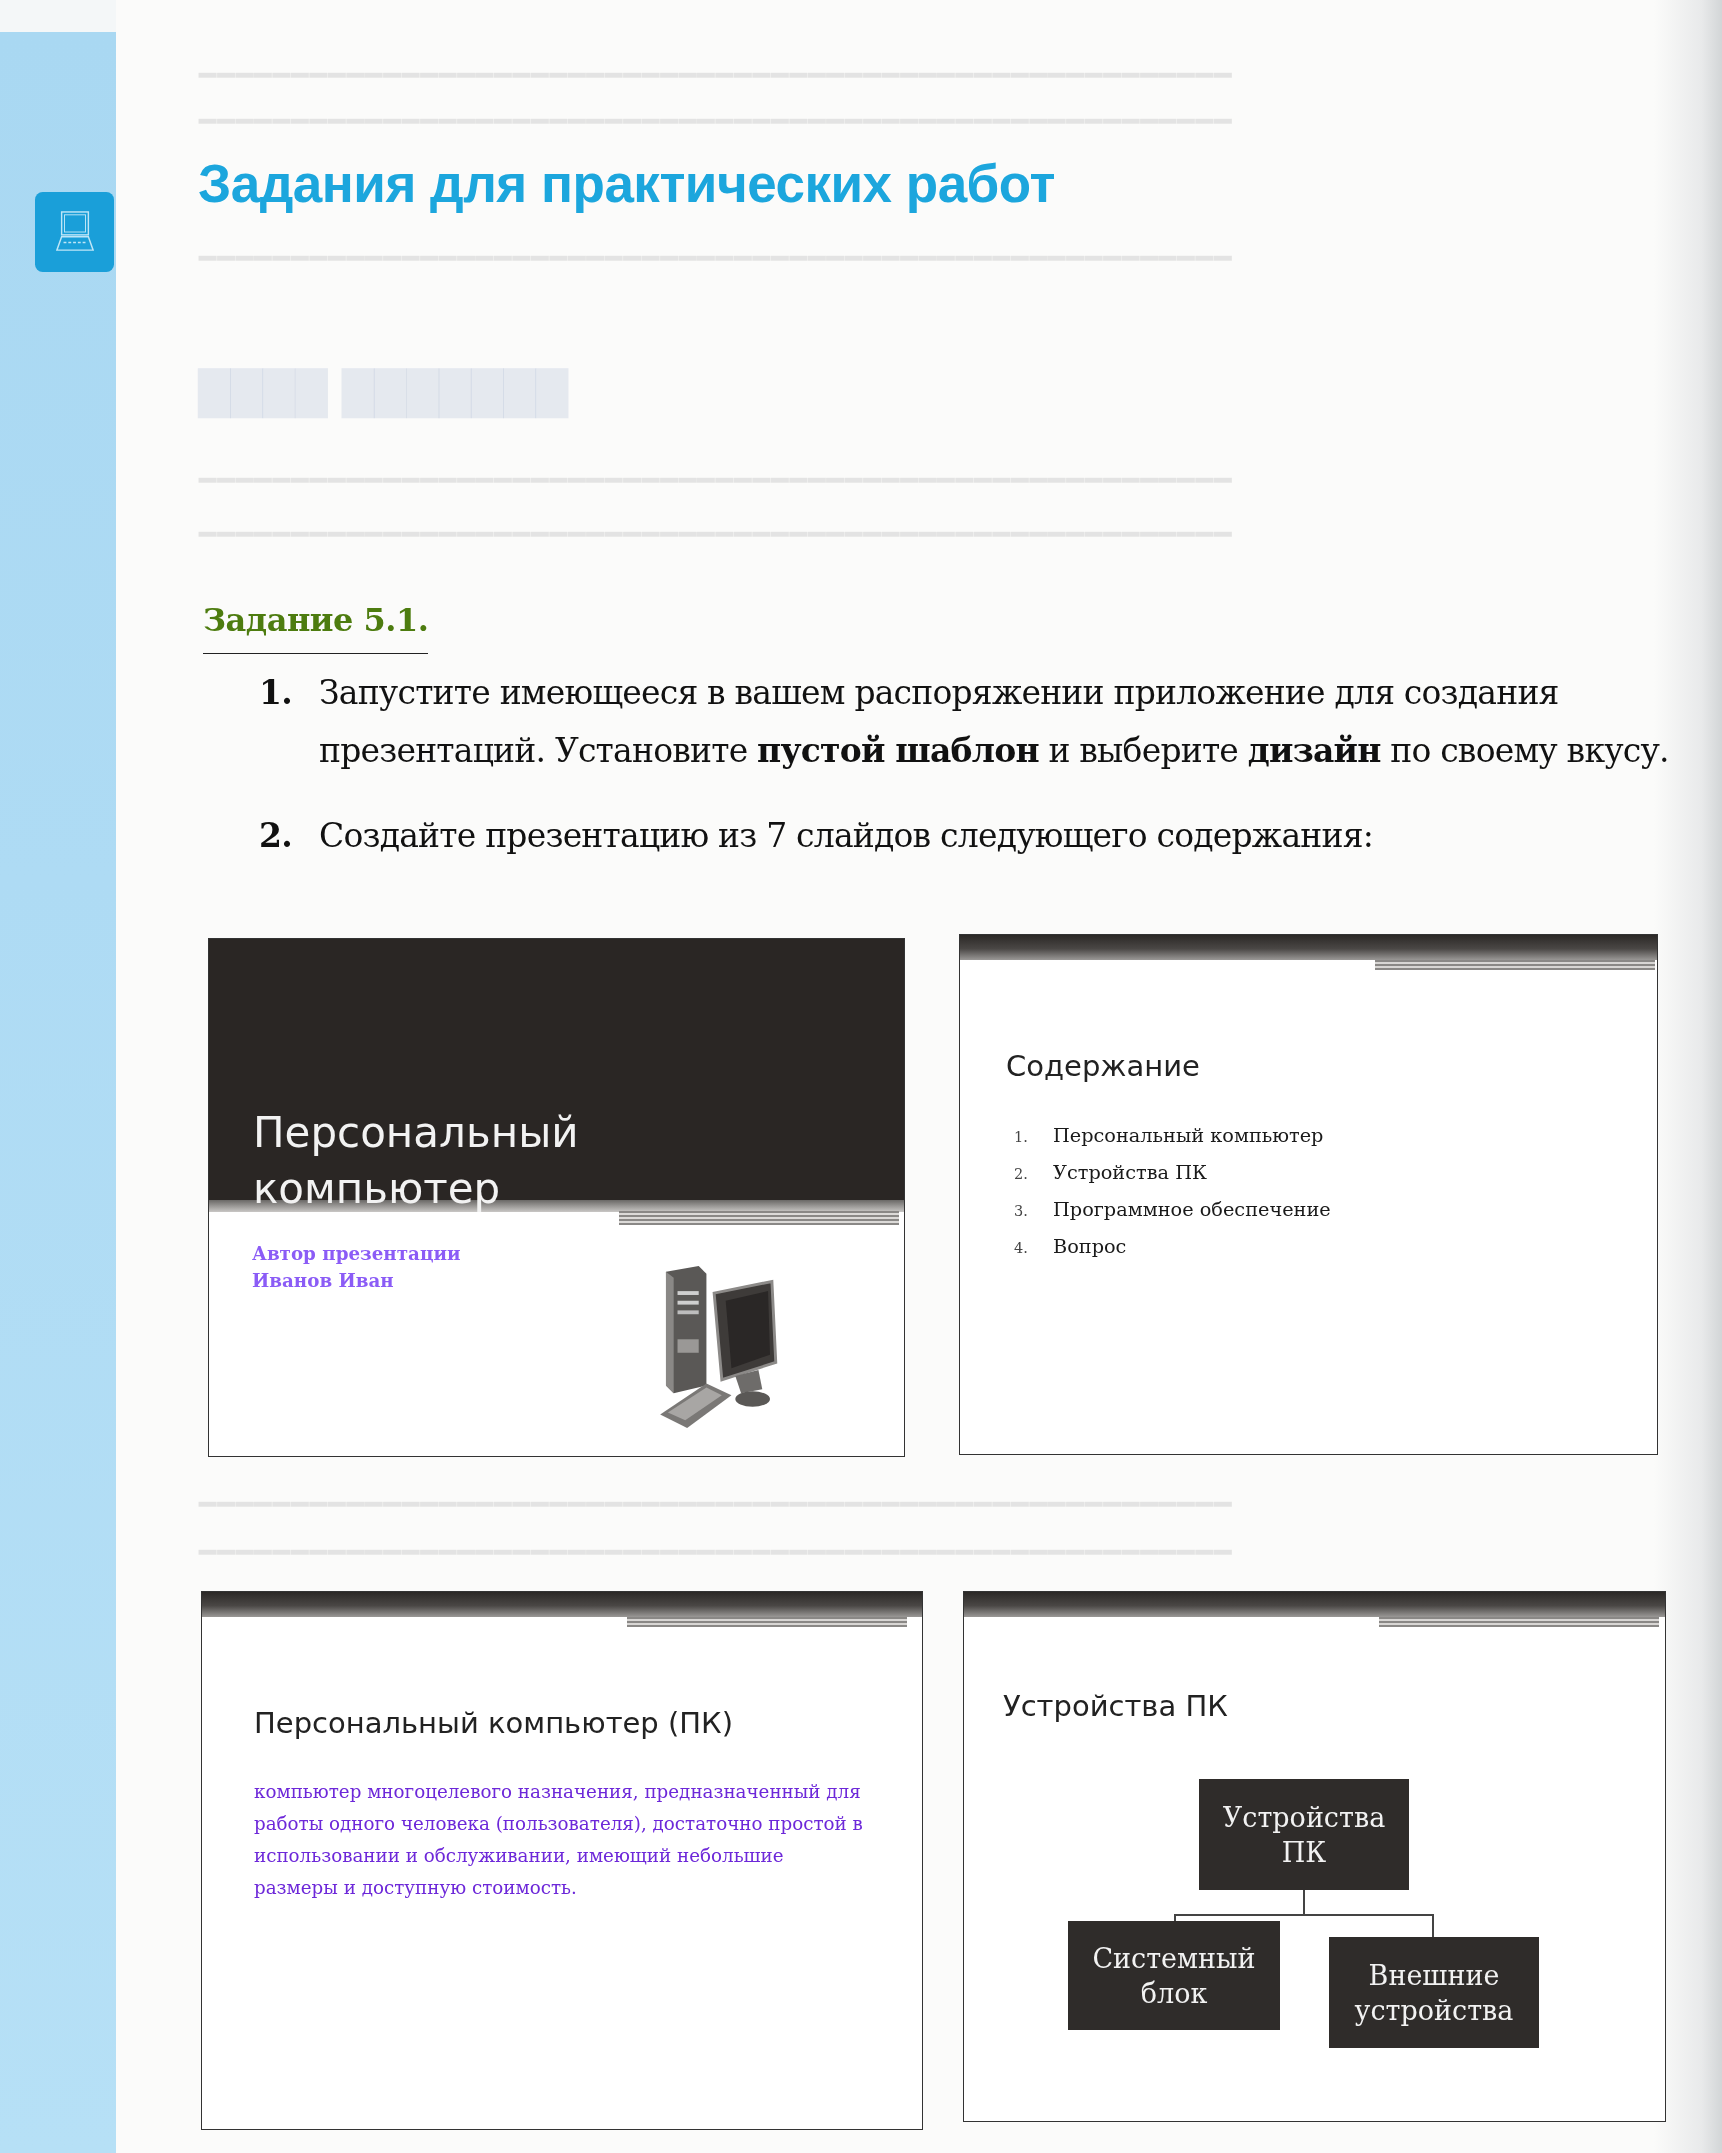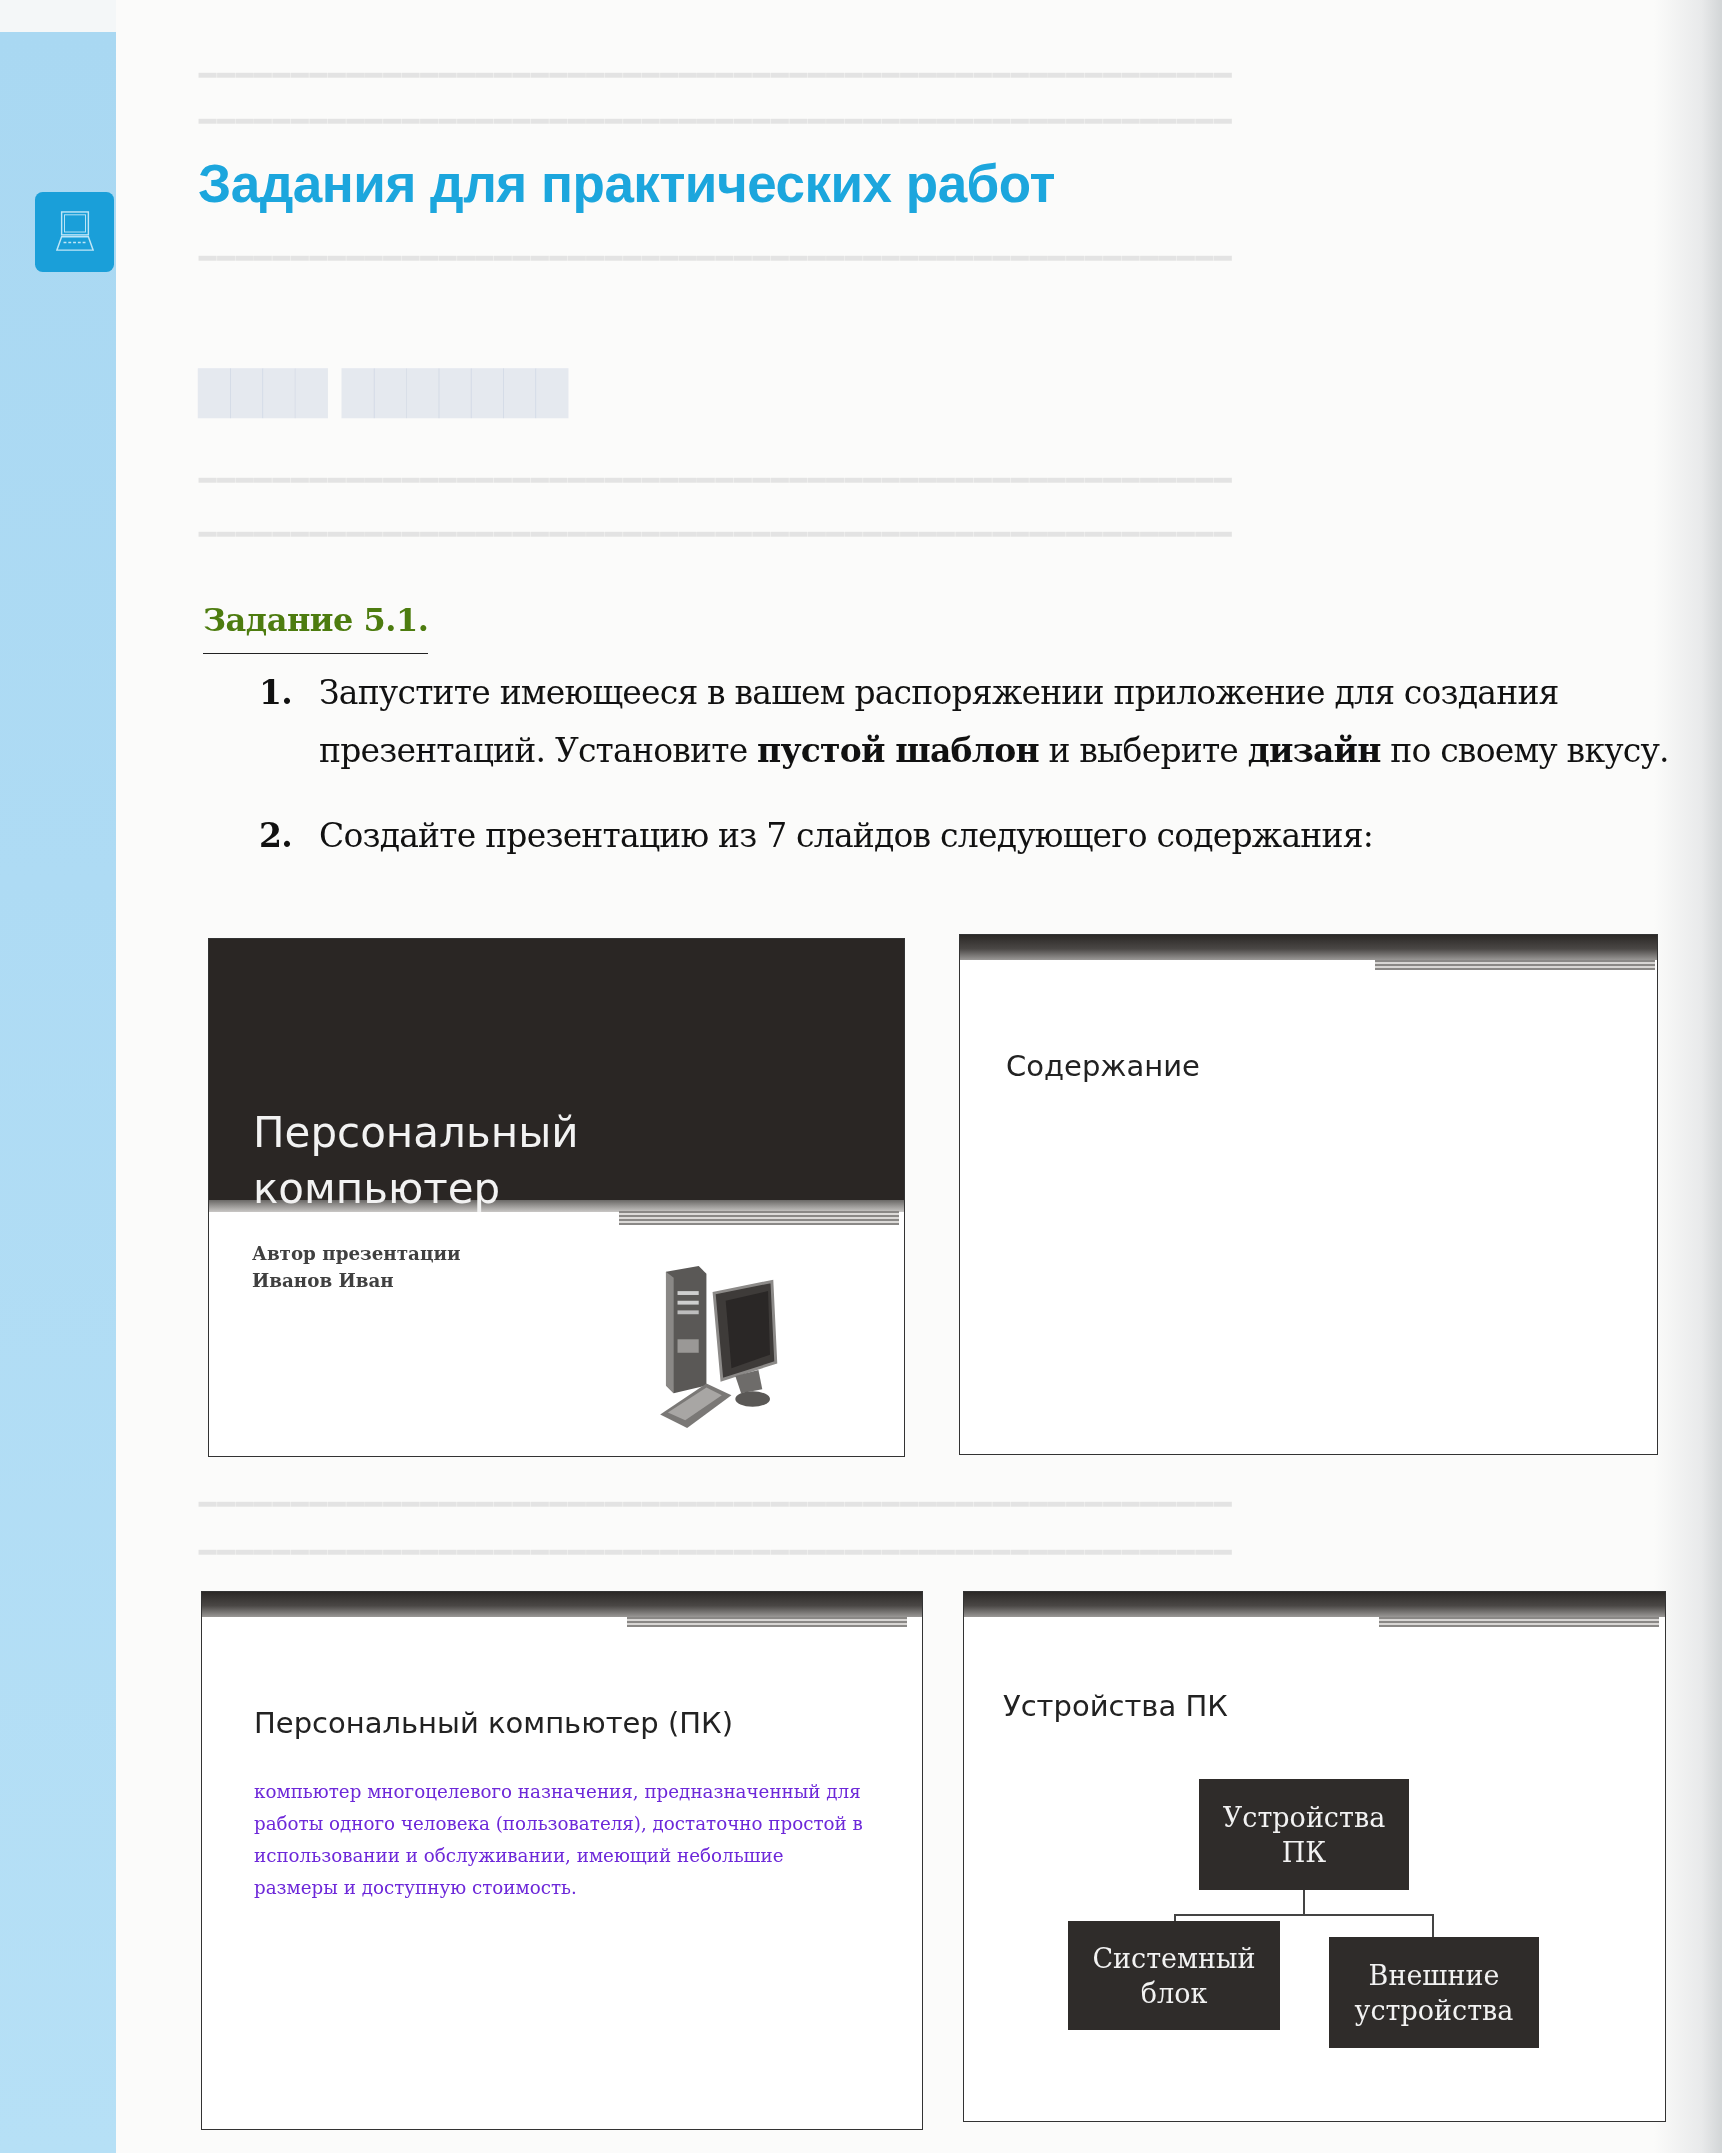--- a/index.html
+++ b/index.html
@@ -59,21 +59,21 @@
   #slide4 { left: 963px; top: 1591px; width: 703px; height: 531px; }
 
   .s1-dark { position: absolute; left: 0; top: 0; width: 100%; height: 261px; background: #2a2624; }
   .s1-band { position: absolute; left: 0; top: 261px; width: 100%; height: 11.6px;
     background: linear-gradient(180deg, #6a6866, #c9c7c5); }
   .s1-band2 { position: absolute; left: 410px; top: 272px; width: 280px; height: 13.5px;
     background: repeating-linear-gradient(180deg, #8a8886 0 1.9px, #dcdad8 1.9px 3.9px); }
   .s1-title { position: absolute; left: 44px; top: 166px; margin: 0; color: #f2f2f2;
     font-family: "DejaVu Sans", sans-serif; font-weight: normal; font-size: 42px; line-height: 56px; }
   .s1-sub { position: absolute; left: 43px; top: 301px; font-family: "DejaVu Serif", serif;
-    font-weight: bold; font-size: 18.3px; line-height: 27px; color: #404040; }
+    font-weight: bold; font-size: 18.3px; line-height: 27px; color: #8b5cf6; }
   .pc-image { position: absolute; left: 430px; top: 323px; width: 183px; height: 169px; }
 
   .hdr-bar { position: absolute; left: 0; top: 0; width: 100%; height: 25px;
     background: linear-gradient(180deg, #2b2826 0%, #4a4745 55%, #9a9896 100%); }
   .hdr-bar2 { position: absolute; left: 415px; top: 25px; width: 280px; height: 9.7px;
     background: repeating-linear-gradient(180deg, #8a8886 0 1.9px, #d8d6d4 1.9px 3.9px); }
   .s2-title { position: absolute; left: 46px; top: 114px; margin: 0; font-family: "DejaVu Sans", sans-serif;
     font-weight: normal; font-size: 29px; color: #222; }
   .s2-list { position: absolute; left: 54px; top: 183px; margin: 0; padding: 0; list-style: none;
     font-family: "DejaVu Serif", serif; font-size: 19.3px; line-height: 35px; color: #1a1a1a; }
@@ -160,20 +160,26 @@
     <polygon points="22,158 70,126 96,138 50,172" fill="#7a7876"></polygon>
     <polygon points="30,156 70,130 86,138 48,164" fill="#a8a6a4"></polygon>
     <ellipse cx="118" cy="142" rx="18" ry="8" fill="#5a5856"></ellipse>
   </svg>
 </div>
 
 <div class="slide" id="slide2">
   <div class="hdr-bar"></div>
   <div class="hdr-bar2"></div>
   <h3 class="s2-title">Содержание</h3>
+  <ol class="s2-list">
+    <li><span class="n">1.</span><span>Персональный компьютер</span></li>
+    <li><span class="n">2.</span><span>Устройства ПК</span></li>
+    <li><span class="n">3.</span><span>Программное обеспечение</span></li>
+    <li><span class="n">4.</span><span>Вопрос</span></li>
+  </ol>
 </div>
 
 <div class="slide" id="slide3">
   <div class="hdr-bar"></div>
   <div class="hdr-bar2" style="left:425px;"></div>
   <h3 class="s3-title">Персональный компьютер (ПК)</h3>
   <p class="s3-body">компьютер многоцелевого назначения, предназначенный для работы одного человека (пользователя), достаточно простой в использовании и обслуживании, имеющий небольшие размеры и доступную стоимость.</p>
 </div>
 
 <div class="slide" id="slide4">

